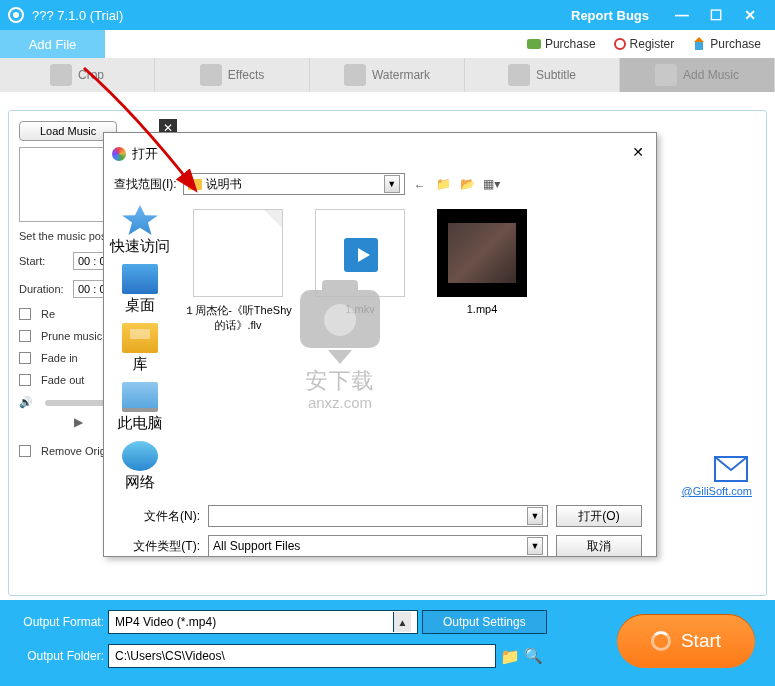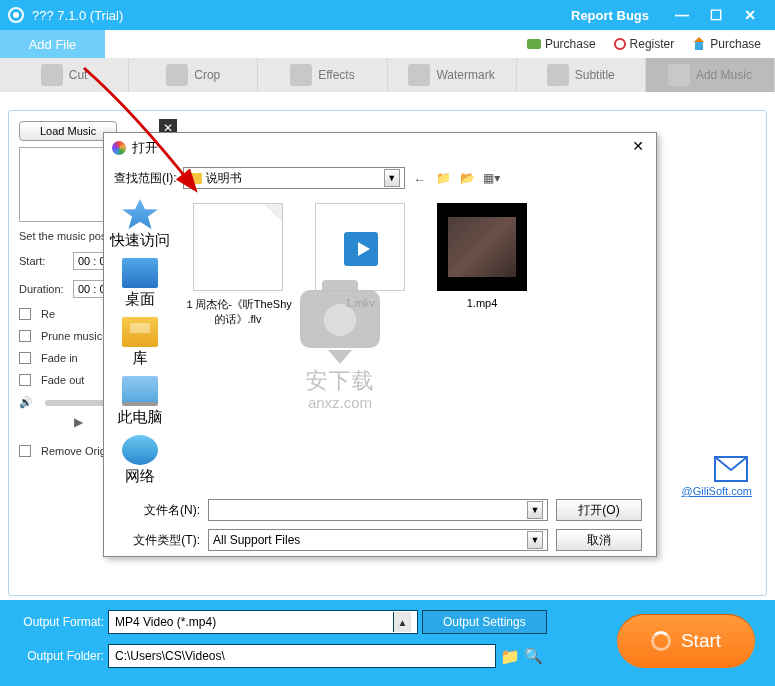--- a/index.html
+++ b/index.html
@@ -39,21 +39,21 @@
 .chk { width: 12px; height: 12px; border: 1px solid #888; display: inline-block; margin-right: 4px; vertical-align: middle; }
 .vol-slider { width: 120px; height: 6px; background: #ccc; border-radius: 3px; margin-left: 6px; position: relative; }
 .play-ctrls { margin-top: 6px; margin-left: 55px; display: flex; gap: 12px; }
 .play-ctrls .pbtn { width: 20px; height: 20px; color: #666; }
 .envelope { position: absolute; right: 18px; top: 345px; }
 .envelope svg { width: 34px; height: 26px; }
 .link-mail { position: absolute; right: 14px; top: 374px; font-size: 11px; color: #1e72d8; text-decoration: underline; }
 
 
 .file-dialog { position: absolute; left: 103px; top: 132px; width: 554px; height: 425px; background: #fff; border: 1px solid #888; box-shadow: 3px 3px 6px rgba(0,0,0,0.25); z-index: 50; }
-.fd-title { height: 30px; display: flex; align-items: center; padding: 0 8px; font-size: 13px; }
+.fd-title { height: 30px; display: flex; align-items: center; padding: 0 8px; font-size: 13px; margin-top: 6px; }
 .fd-title .ff-icon { width: 14px; height: 14px; border-radius: 50%; background: conic-gradient(#e44,#ea4,#4a4,#48e,#84e,#e44); margin-right: 6px; }
 .fd-title .tt { flex: 1; }
 .fd-close { width: 20px; height: 20px; font-size: 14px; text-align: center; cursor: pointer; }
 .fd-lookrow { display: flex; align-items: center; padding: 4px 10px; gap: 6px; font-size: 12px; }
 .fd-lookrow .combo { flex: 0 0 222px; border: 1px solid #888; height: 22px; display: flex; align-items: center; padding: 0 4px; background: #fff; }
 .fd-lookrow .combo .arrow { margin-left: auto; width: 16px; height: 18px; background: linear-gradient(#fff,#ddd); border: 1px solid #999; display: flex; align-items: center; justify-content: center; font-size: 9px; }
 .folder-ic { width: 14px; height: 11px; background: #f5c542; border-radius: 1px; margin-right: 4px; }
 .navicon { width: 18px; height: 18px; display: inline-flex; align-items: center; justify-content: center; font-size: 12px; color: #555; cursor: pointer; }
 .fd-body { display: flex; height: 300px; }
 .fd-side { width: 72px; border-right: 0; padding-top: 6px; }
@@ -133,24 +133,20 @@
     <div class="lnk">
         <span class="ico16 ico-home"></span>
         <span>Purchase</span>
       </div>
   </div>
 </div>
 
 <div class="tabs">
   <div class="tab">
       <span class="tab-icon"></span>
-      <span>Cut</span>
-    </div>
-  <div class="tab">
-      <span class="tab-icon"></span>
       <span>Crop</span>
     </div>
   <div class="tab">
       <span class="tab-icon"></span>
       <span>Effects</span>
     </div>
   <div class="tab">
       <span class="tab-icon"></span>
       <span>Watermark</span>
     </div>

